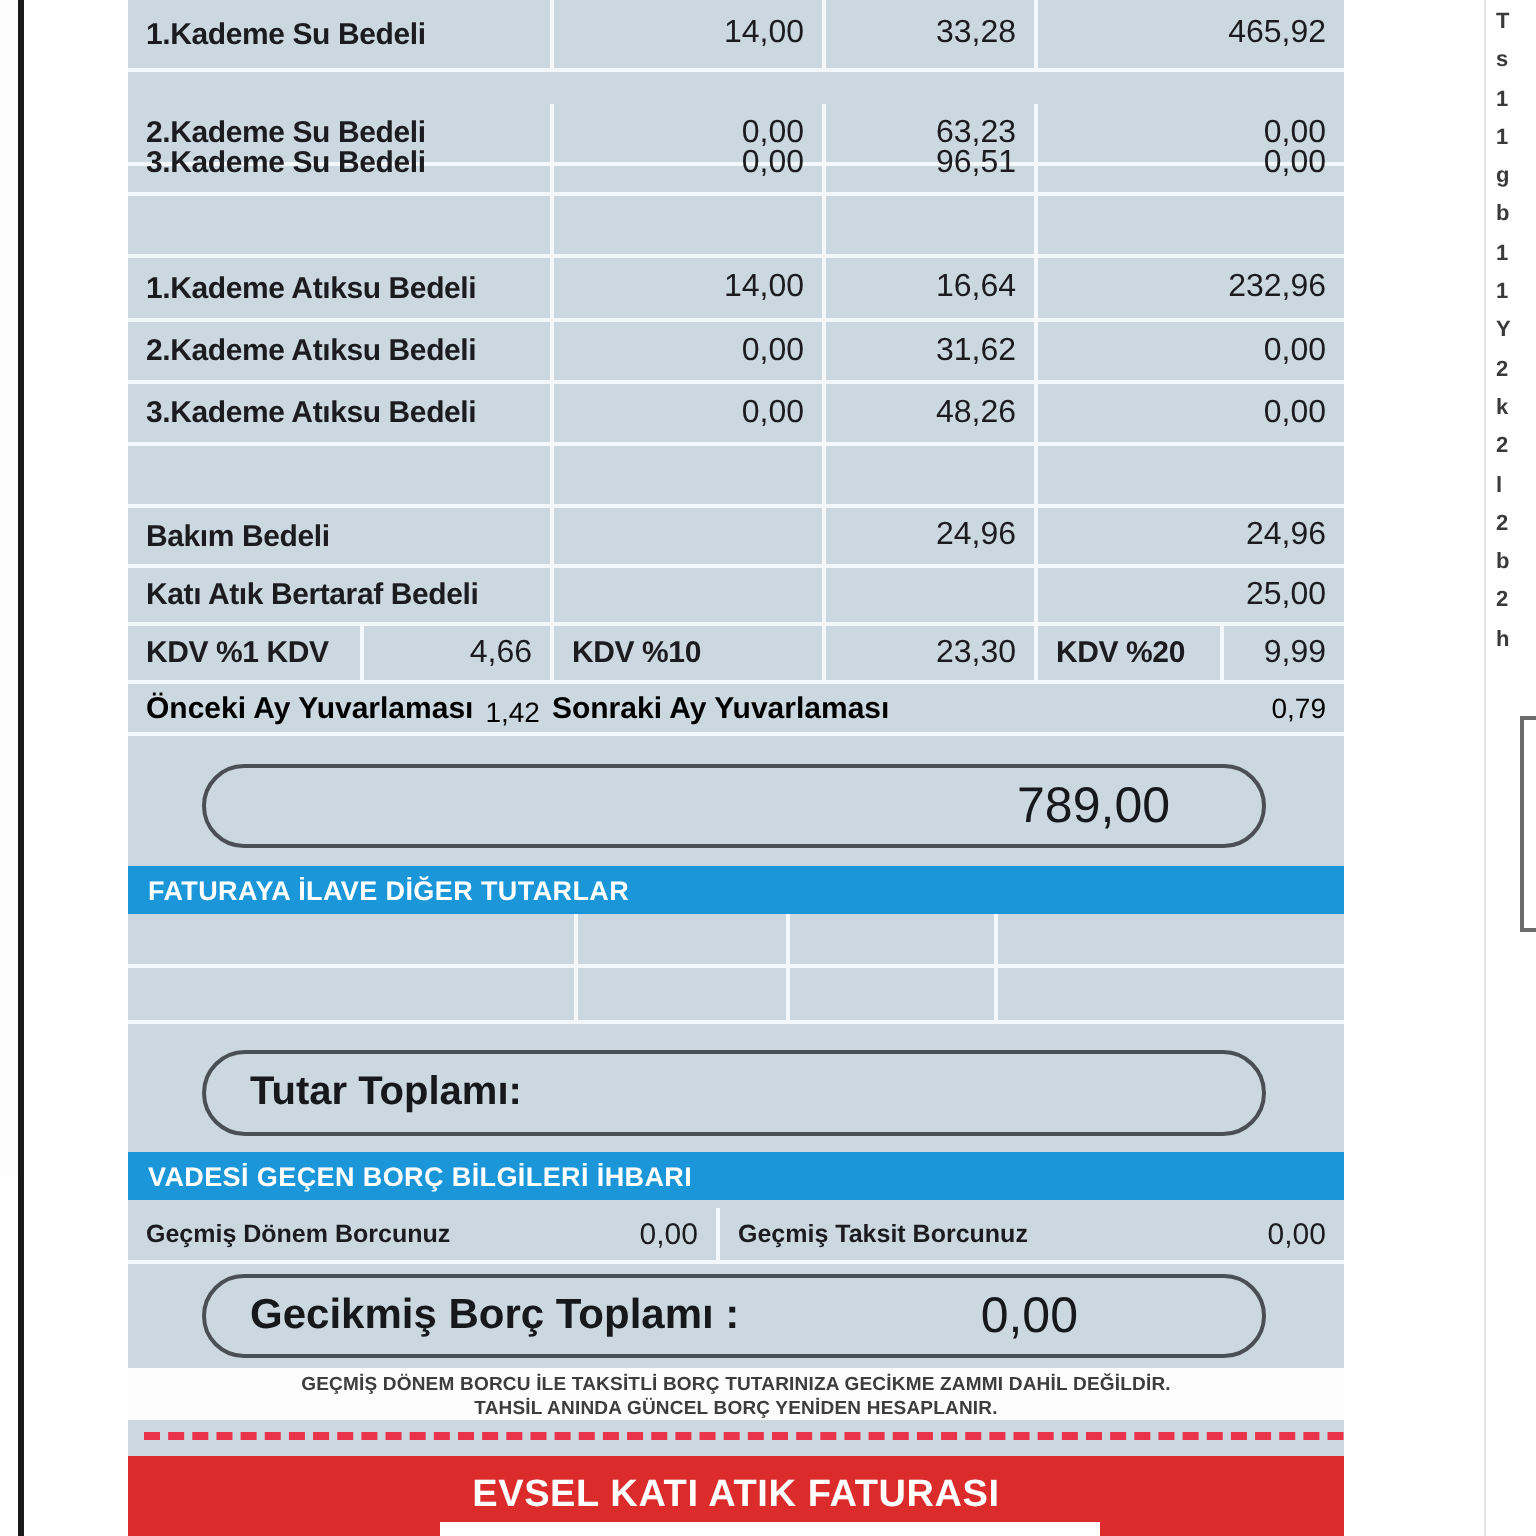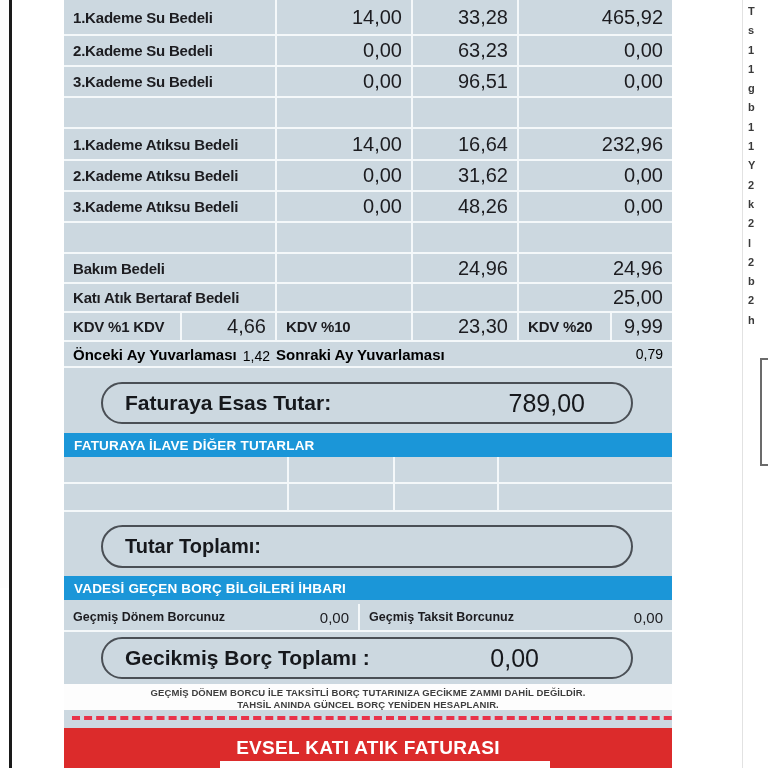--- a/index.html
+++ b/index.html
@@ -58,21 +58,21 @@
     display: flex; align-items: center;
     border-bottom: 2px solid #f4f8fa;
   }
   .cell {
     height: 100%; display: flex; align-items: center;
     padding: 0 9px;
     font-size: 15px; font-weight: bold; color: #1c1c20;
     border-right: 2px solid #f4f8fa;
   }
   .cell.label { justify-content: flex-start; letter-spacing: -0.2px; }
-  .cell.num   { justify-content: flex-end; font-weight: normal; font-size: 20px; }
+  .cell.num   { justify-content: flex-end; font-weight: normal; font-size: 16px; }
   .cell.last  { border-right: none; }
 
   .c1 { width: 213px; }
   .c2 { width: 136px; }
   .c3 { width: 106px; }
   .c4 { width: 153px; }
 
   
   .blank { background: #ccd8e0; }
 
@@ -166,21 +166,21 @@
   <div class="left-white"></div>
 
   <div class="invoice">
 
     <div class="row" style="top:0px;height:36px;">
       <div class="cell label c1">1.Kademe Su Bedeli</div>
       <div class="cell num c2">14,00</div>
       <div class="cell num c3">33,28</div>
       <div class="cell num c4 last">465,92</div>
     </div>
-    <div class="row" style="top:36px;height:31px;justify-content:flex-end;">
+    <div class="row" style="top:52px;height:31px;justify-content:flex-end;">
       <div class="cell label c1">2.Kademe Su Bedeli</div>
       <div class="cell num c2">0,00</div>
       <div class="cell num c3">63,23</div>
       <div class="cell num c4 last">0,00</div>
     </div>
     <div class="row" style="top:67px;height:31px;">
       <div class="cell label c1">3.Kademe Su Bedeli</div>
       <div class="cell num c2">0,00</div>
       <div class="cell num c3">96,51</div>
       <div class="cell num c4 last">0,00</div>
@@ -241,21 +241,20 @@
 
     <div class="oncrow" style="top:342px;">
       <span class="onc-lab">Önceki Ay Yuvarlaması</span>
       <span class="onc-val">1,42</span>
       <span class="onc-lab2">Sonraki Ay Yuvarlaması</span>
       <span class="onc-val2">0,79</span>
     </div>
     <div class="row blank" style="top:368px;height:12px;border-bottom:none;"></div>
 
     <div class="pill" style="left:37px; top:382px; width:532px; height:42px;">
-      <span class="ptitle" style="font-size:21px;">Faturaya Esas Tutar:</span>
       <span class="pval" style="font-size:25px;padding-right:24px;">789,00</span>
     </div>
 
     <div class="banner" style="top:433px;">
       <span>FATURAYA İLAVE DİĞER TUTARLAR</span>
     </div>
 
     <div class="row blank" style="top:457px;height:27px;">
       <div class="cell" style="width:225px;"></div>
       <div class="cell" style="width:106px;"></div>

